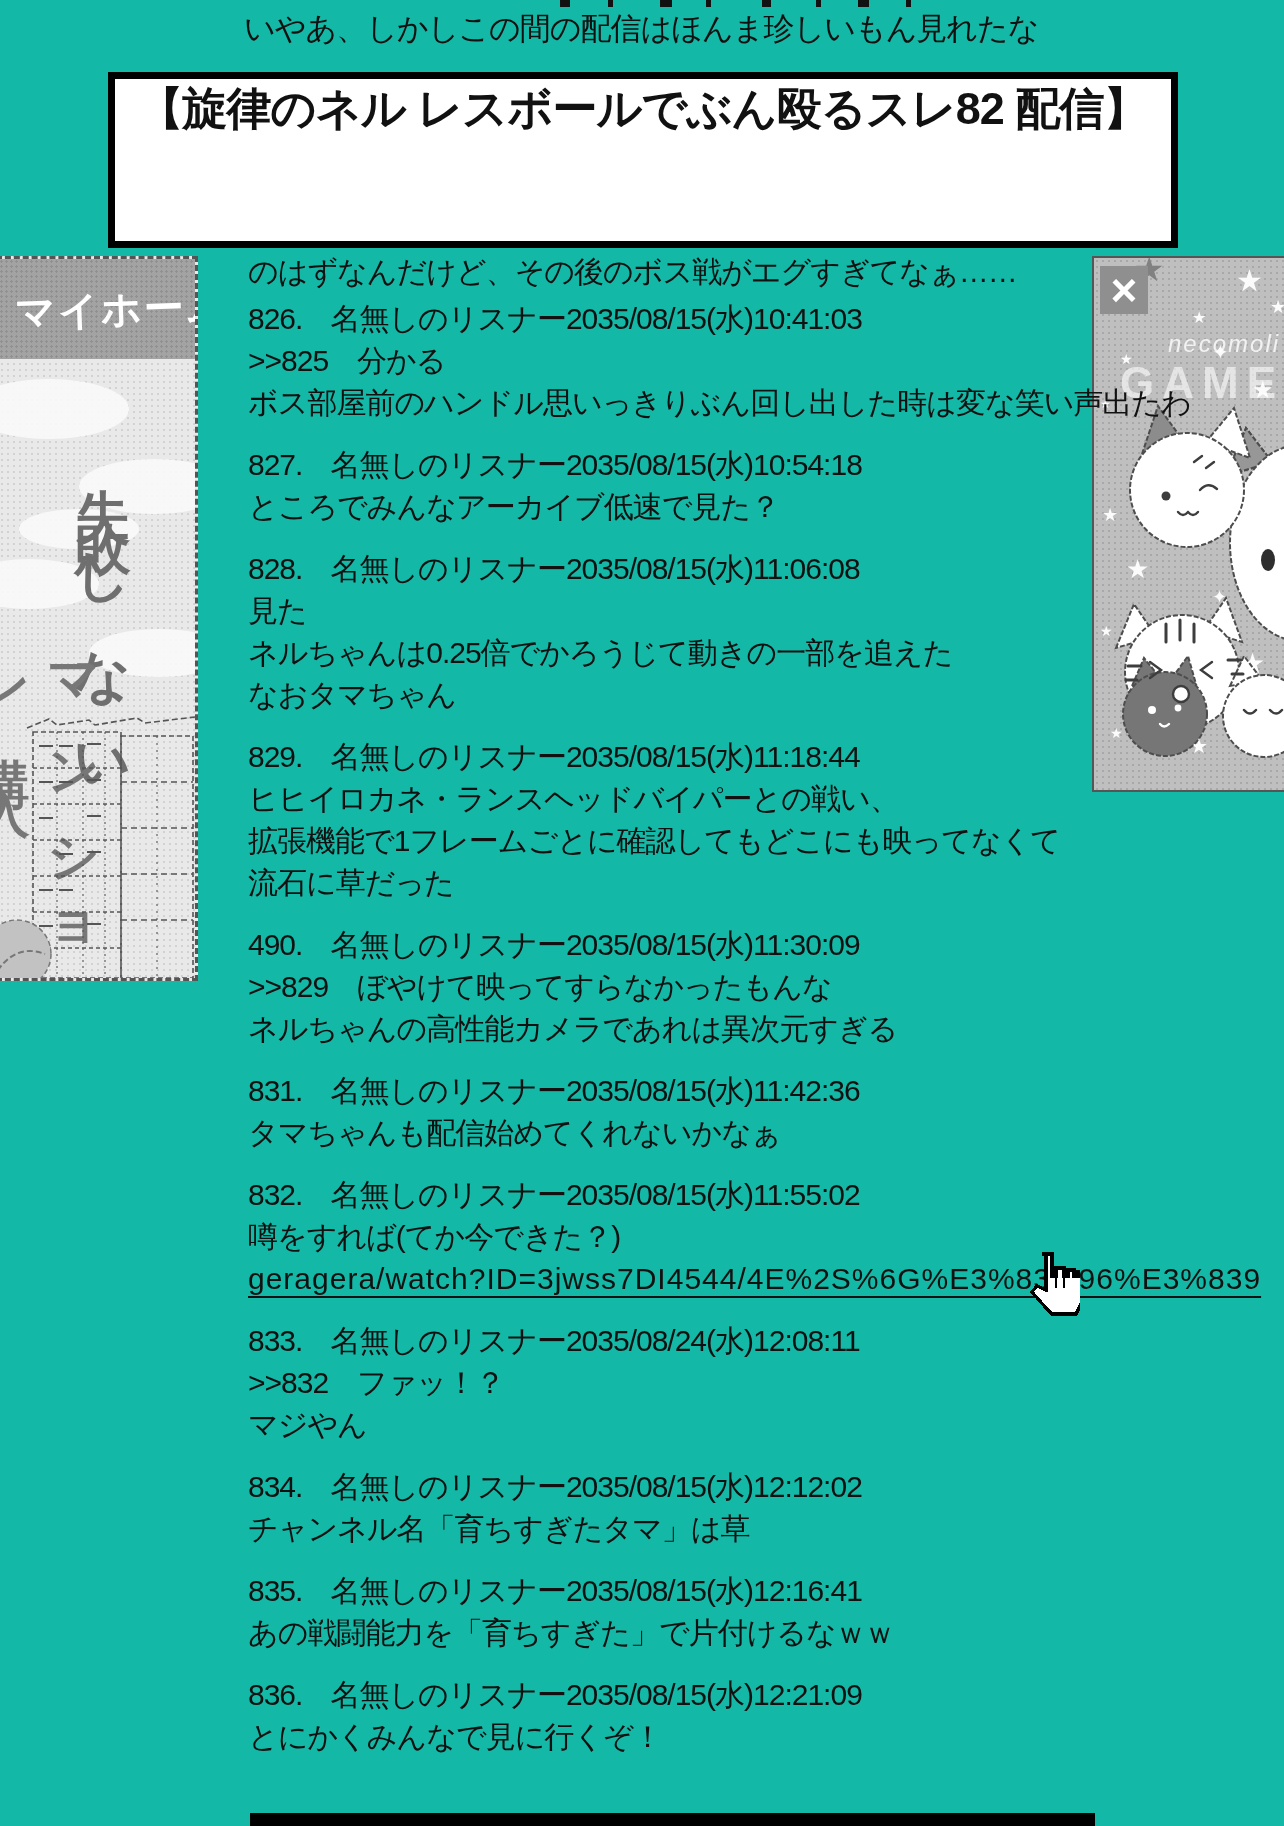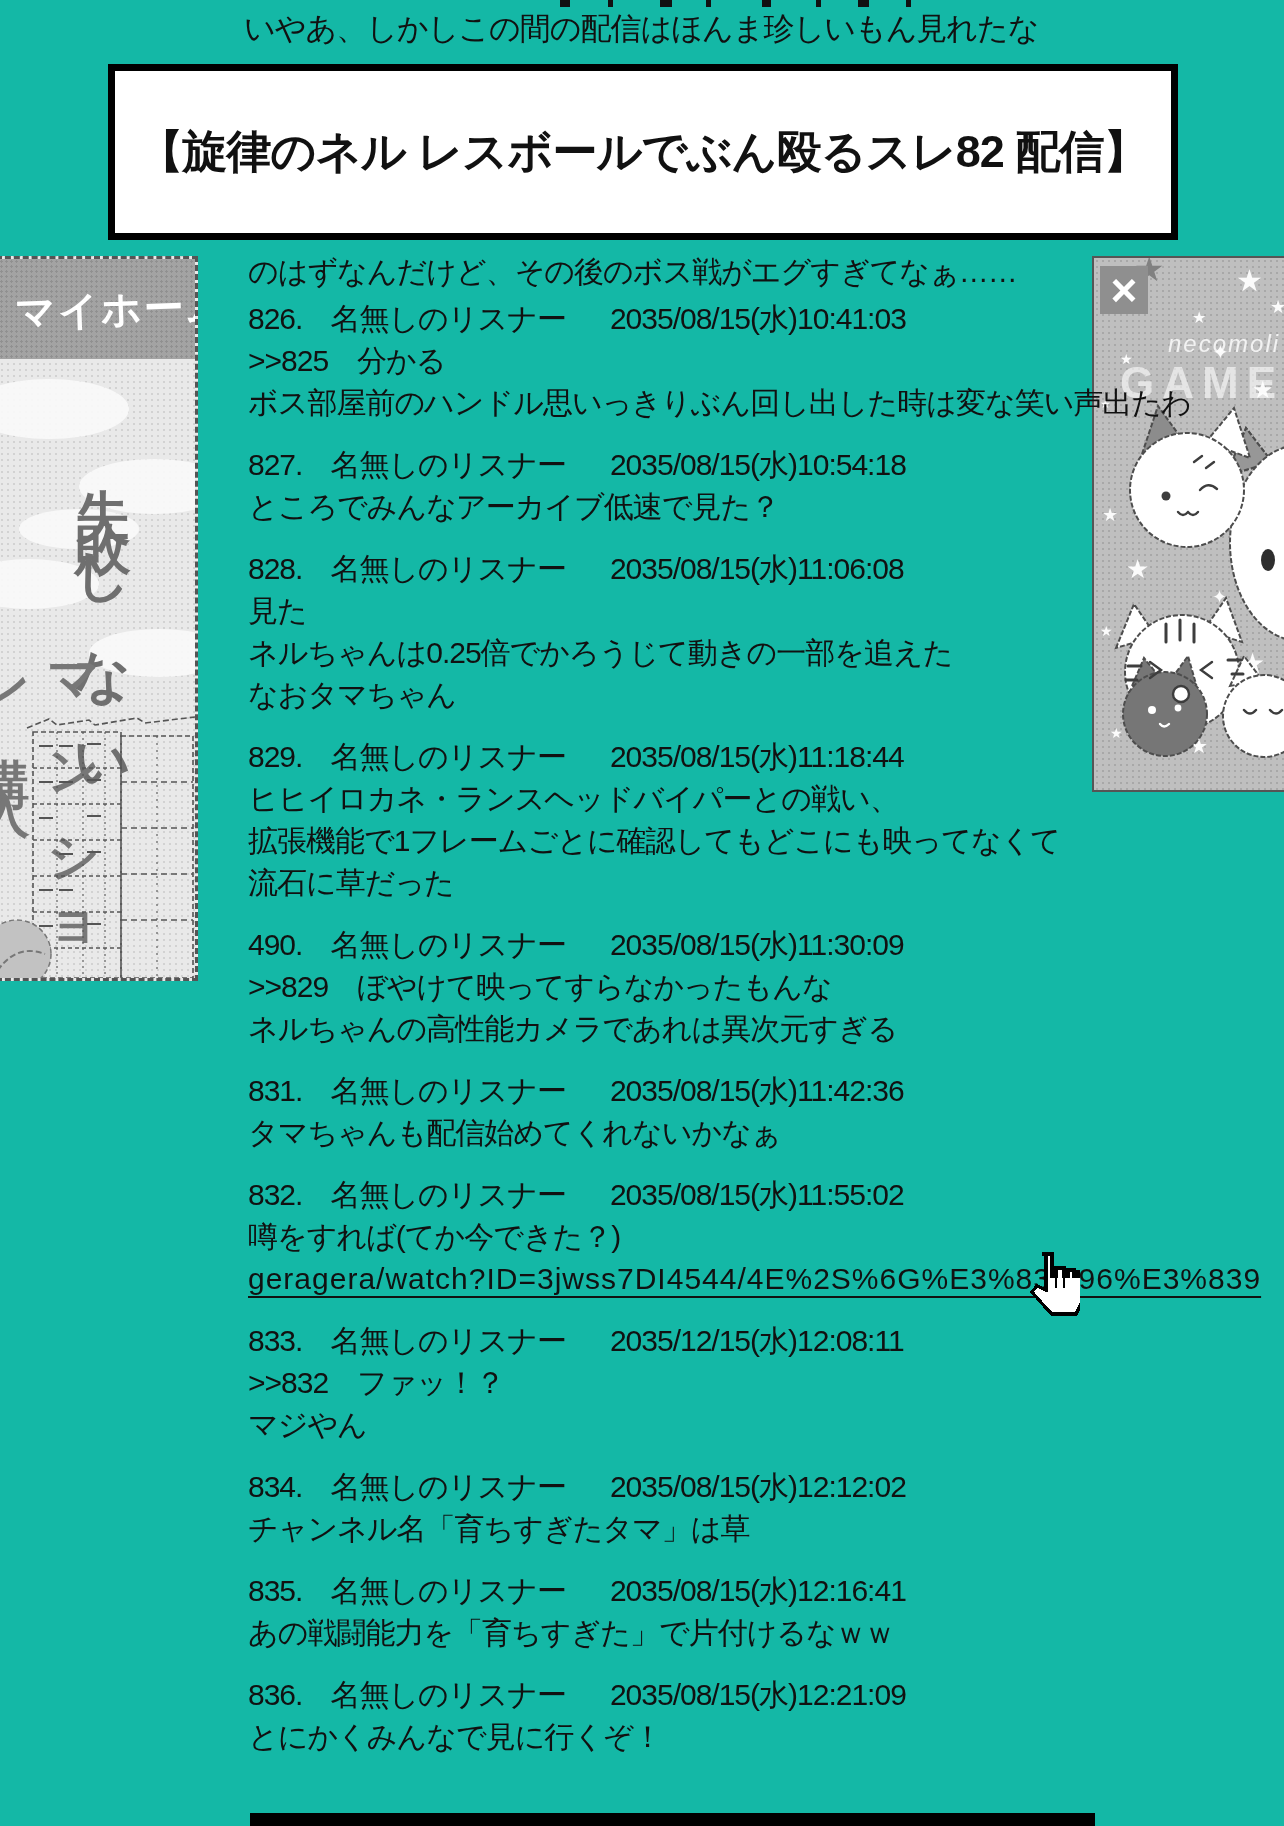--- a/index.html
+++ b/index.html
@@ -10,40 +10,40 @@
     color:#111;
   }
   
   .cutmark{position:absolute;top:0;height:7px;background:#111;}
 
   .top-note{
     position:absolute;left:244px;top:8px;
     font-size:31px;letter-spacing:-1px;white-space:nowrap;
   }
   .title-box{
-    position:absolute;left:108px;top:64px;width:1056px;height:162px;
+    position:absolute;left:108px;top:72px;width:1056px;height:162px;
     border:7px solid #000;background:#fff;
-    display:flex;align-items:center;justify-content:center;
+    display:flex;justify-content:center;
   }
   .title-box .title{
     font-size:45px;font-weight:800;letter-spacing:-1px;white-space:nowrap;
   }
   .subtitle{
     position:absolute;left:248px;top:252px;
     font-size:30px;letter-spacing:-1px;white-space:nowrap;text-align:center;
   }
 
   
   .posts{
     position:absolute;left:248px;top:298px;width:1040px;z-index:5;
   }
   .post{margin-bottom:20px;}
   .post-header{font-size:30px;line-height:42px;white-space:nowrap;letter-spacing:-1px;}
   .post-number{margin-right:28px;}
-  .post-author{margin-right:44px;}
+  .post-author{}
   .post-timestamp{letter-spacing:-1px;}
   .post-line{font-size:30px;line-height:42px;white-space:nowrap;letter-spacing:-1px;}
   .post-link{
     display:block;font-size:30px;line-height:42px;white-space:nowrap;
     color:#111;text-decoration:underline;text-decoration-thickness:2px;
     text-underline-offset:7px;letter-spacing:1px;cursor:pointer;
   }
 
   
   .left-banner{
@@ -304,21 +304,21 @@
         <span class="post-number">832.</span><span class="post-author">名無しのリスナー</span><span class="post-timestamp">2035/08/15(水)11:55:02</span>
       </div>
       <div class="post-body">
           <div class="post-line">噂をすれば(てか今できた？)</div>
           <a class="post-link">geragera/watch?ID=3jwss7DI4544/4E%2S%6G%E3%83%96%E3%839</a>
         </div>
     </article>
 
     <article class="post">
       <div class="post-header">
-        <span class="post-number">833.</span><span class="post-author">名無しのリスナー</span><span class="post-timestamp">2035/12/15(水)12:08:11</span>
+        <span class="post-number">833.</span><span class="post-author">名無しのリスナー</span><span class="post-timestamp">2035/08/24(水)12:08:11</span>
       </div>
       <div class="post-body">
           <div class="post-line">&gt;&gt;832　ファッ！？</div>
           <div class="post-line">マジやん</div>
         </div>
     </article>
 
     <article class="post">
       <div class="post-header">
         <span class="post-number">834.</span><span class="post-author">名無しのリスナー</span><span class="post-timestamp">2035/08/15(水)12:12:02</span>

